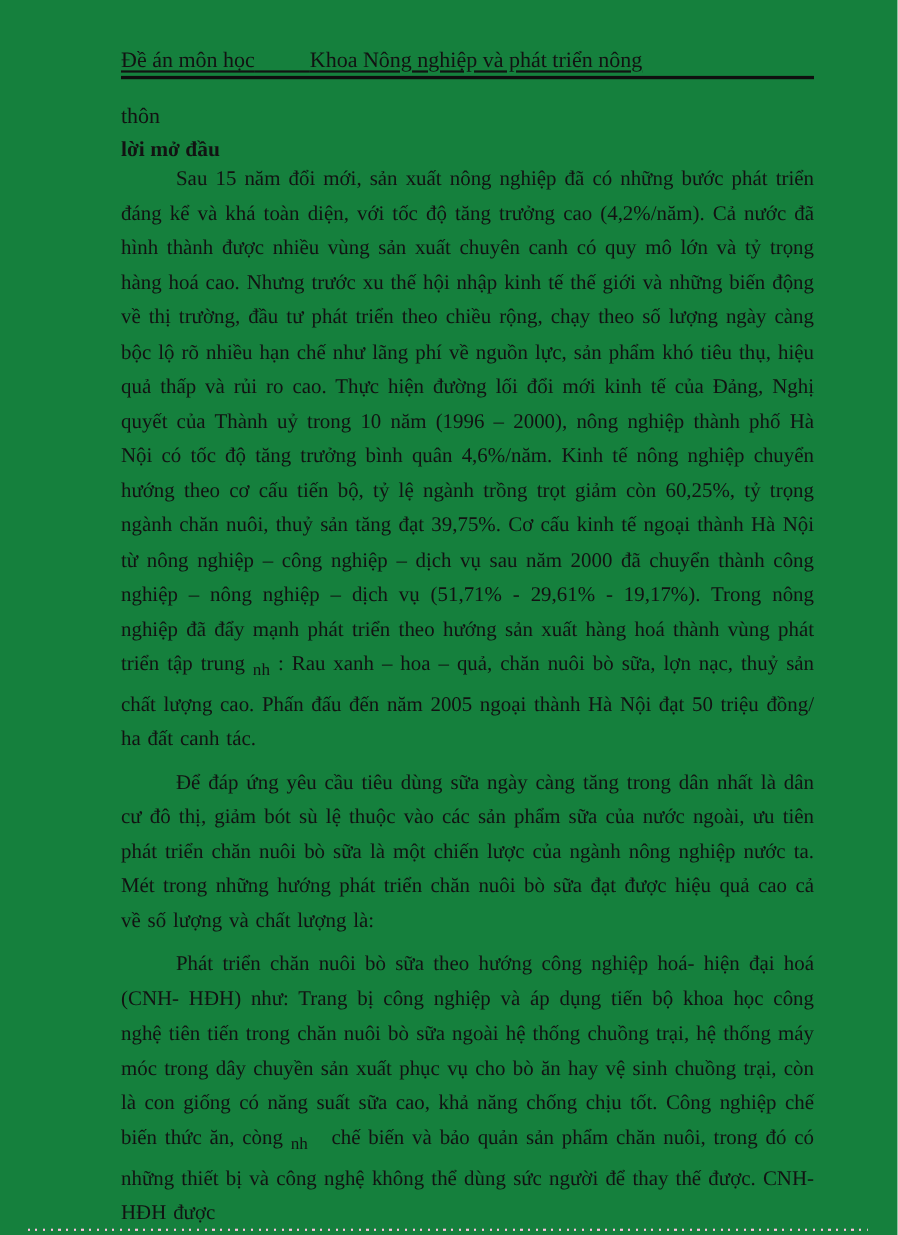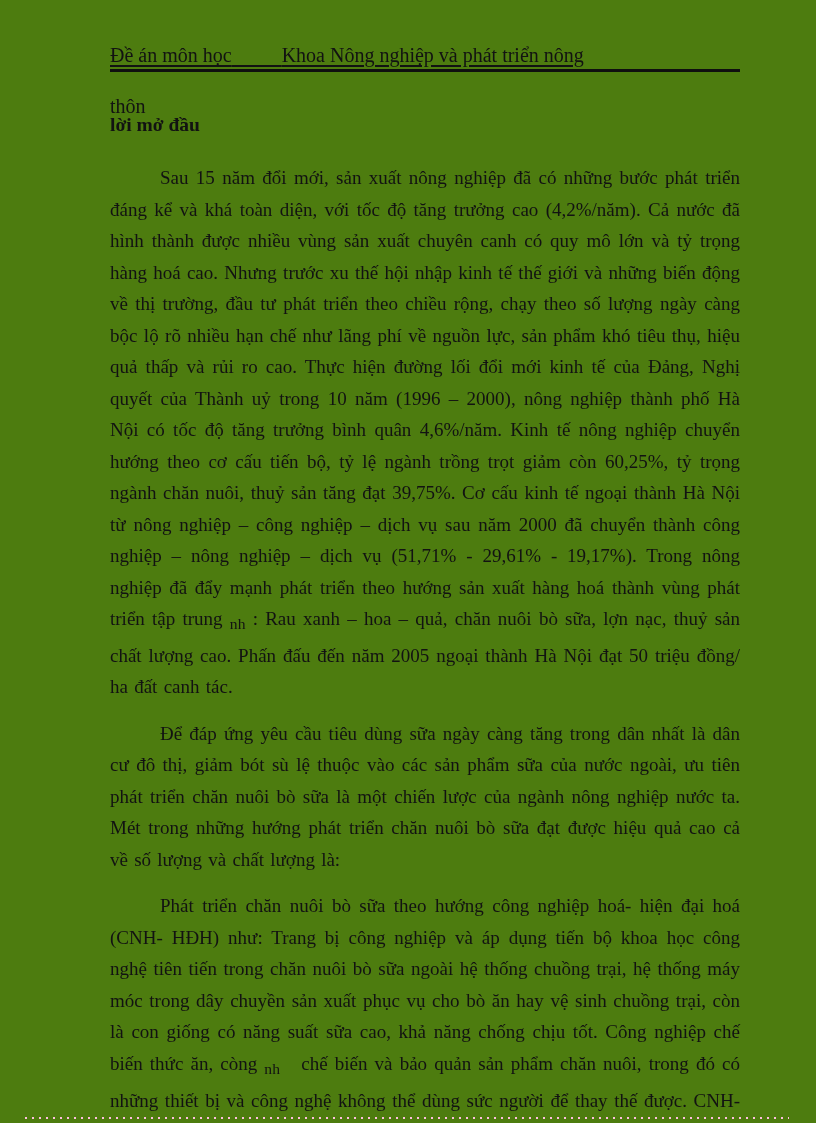--- a/index.html
+++ b/index.html
@@ -4,21 +4,21 @@
 <style>
   html, body {
     margin: 0;
     padding: 0;
     background: #ffffff;
   }
   .page {
     position: relative;
     width: 816px;
     height: 1123px;
-    background: #4d7c0f;
+    background: #15803d;
     overflow: hidden;
     font-family: "Liberation Serif", "DejaVu Serif", serif;
     color: #121212;
   }
 
   
   .header {
     position: absolute;
     left: 110px;
     top: 42px;
@@ -42,38 +42,38 @@
   .header-wrap {
     font-size: 20px;
     line-height: 26px;
     margin-top: 21px;
   }
 
   
   .section-title {
     position: absolute;
     left: 110px;
-    top: 112px;
+    top: 124px;
     font-size: 19.5px;
     font-weight: bold;
     line-height: 26px;
   }
 
   
   .doc-body {
     position: absolute;
     left: 110px;
     top: 147px;
     width: 630px;
     font-size: 19px;
     line-height: 31.5px;
     text-align: justify;
   }
   .doc-body p {
-    margin: 15px 0 8px 0;
+    margin: 0 0 8px 0;
     text-indent: 50px;
     word-spacing: 1.5px;
   }
   .sub-run {
     font-size: 0.82em;
     vertical-align: -0.28em;
   }
 
   
   .footer-divider {

